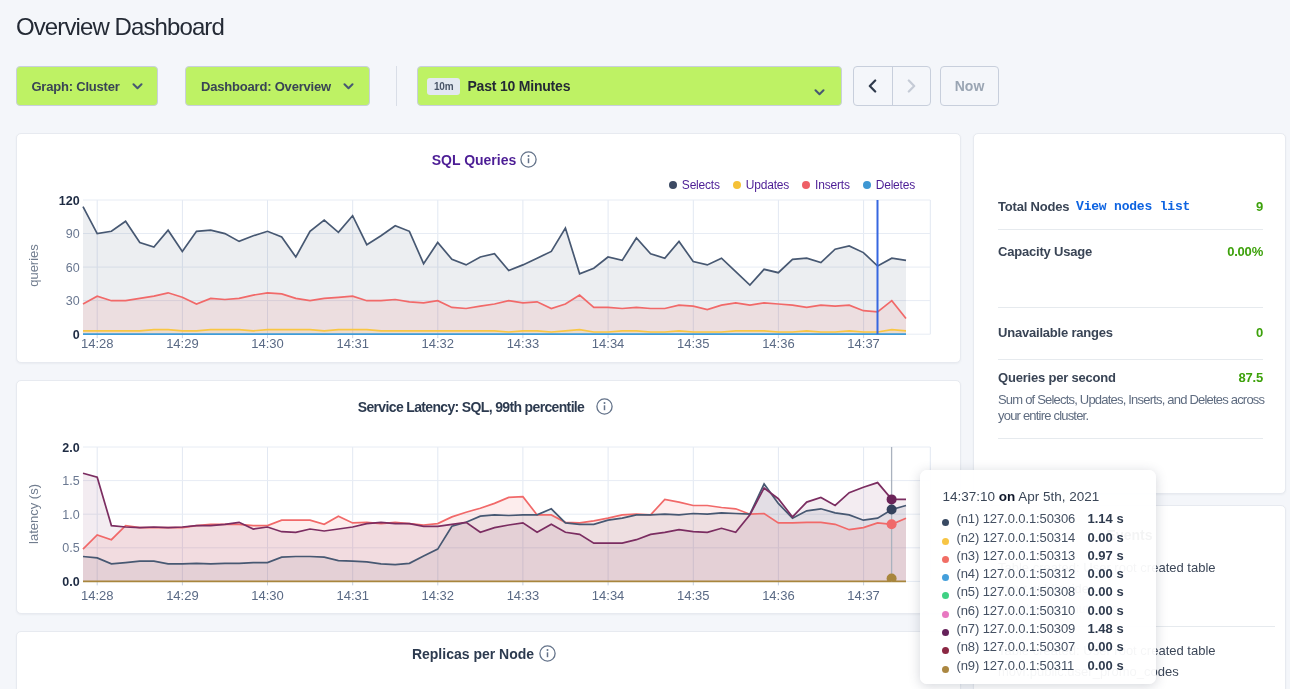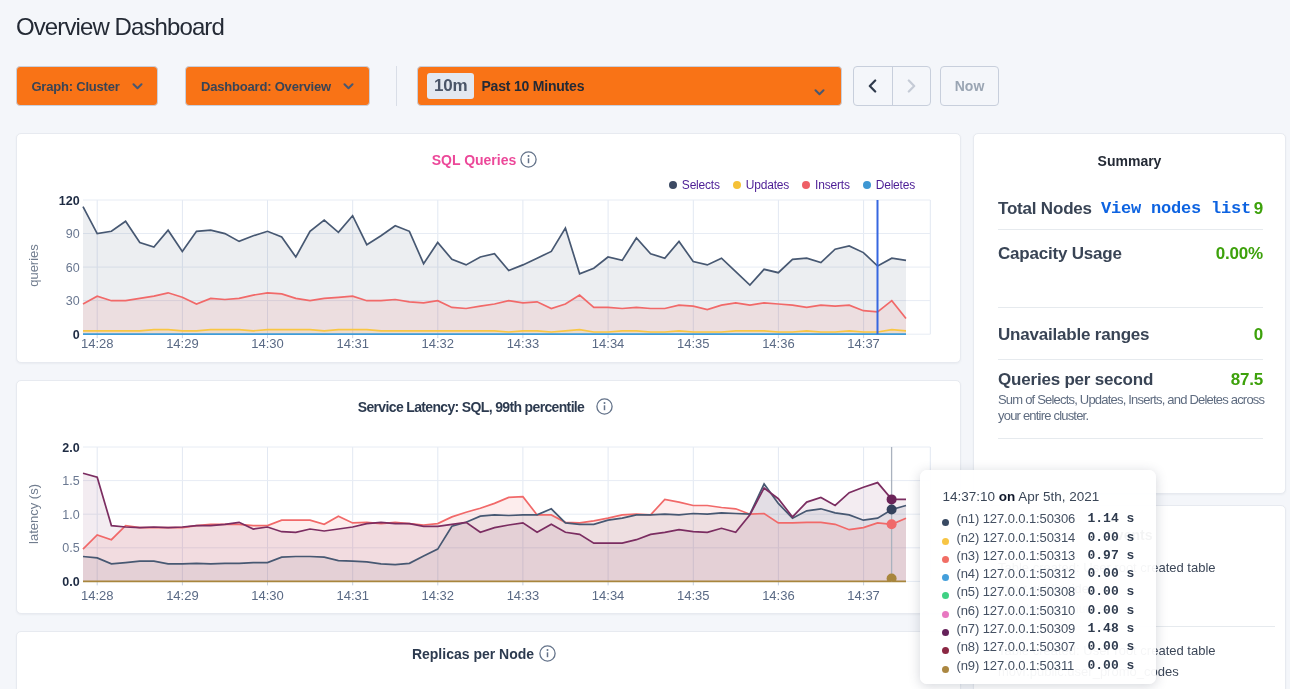--- a/index.html
+++ b/index.html
@@ -1,69 +1,69 @@
 <!DOCTYPE html>
 <html><head><meta charset="utf-8"><style>
 * { margin:0; padding:0; box-sizing:border-box; }
 html,body { width:1290px; height:689px; overflow:hidden; background:#F4F6FA;
   font-family:"Liberation Sans",sans-serif; position:relative; }
 .abs { position:absolute; }
 .card { position:absolute; background:#fff; border:1px solid #E7EAF0; border-radius:5px;
   box-shadow:0 1px 2px rgba(100,110,130,0.07); }
-.btn { position:absolute; background:#f97316; border:1px solid #C8CFDC; border-radius:4px;
+.btn { position:absolute; background:#bef264; border:1px solid #C8CFDC; border-radius:4px;
   display:flex; align-items:center; justify-content:center; gap:12px;
   font-weight:bold; font-size:13px; color:#394455; letter-spacing:-0.2px; }
 .litem { display:inline-flex; align-items:center; gap:5px; font-size:12px; color:#4c1d95; letter-spacing:-0.2px; }
 .ldot { width:8px; height:8px; border-radius:50%; display:inline-block; }
 .srow { position:absolute; left:24px; width:265px; display:flex; font-weight:bold;
-  font-size:17px; color:#394455; letter-spacing:-0.2px; }
+  font-size:13px; color:#394455; letter-spacing:-0.2px; }
 .sval { margin-left:auto; color:#3DA10B; }
 .sdesc { position:absolute; left:24px; width:274px; font-size:13px; color:#5F6C80;
   line-height:16.2px; letter-spacing:-0.8px; }
 .sdiv { position:absolute; left:24px; width:265px; height:1px; background:#E6EAEE; }
 .trow { display:flex; align-items:flex-end; height:18.3px; font-size:13px; color:#445062; }
 .tdot { width:7px; height:7px; border-radius:50%; margin-left:21.5px; margin-right:8px; flex:none; }
 .tlabel { width:131px; letter-spacing:-0.1px; }
-.tval { font-weight:bold; color:#2F3B4E;font-family:Liberation Mono, monospace; }
+.tval { font-weight:bold; color:#2F3B4E; }
 .ev { position:absolute; left:24px; font-size:13px; color:#3C4758; letter-spacing:0px; }
 </style></head>
 <body>
 <div class="abs" style="left:16px;top:13px;font-size:24px;color:#242A35;letter-spacing:-0.9px;">Overview Dashboard</div>
 
 <div class="btn" style="left:16px;top:66px;width:142px;height:40px;">Graph: Cluster <svg width="11" height="7" viewBox="0 0 11 7">
       <path d="M1.5 1.2 L5.5 5.2 L9.5 1.2" stroke="#475872" stroke-width="2" fill="none" stroke-linecap="round" stroke-linejoin="round"></path>
     </svg></div>
 <div class="btn" style="left:185px;top:66px;width:185px;height:40px;">Dashboard: Overview <svg width="11" height="7" viewBox="0 0 11 7">
       <path d="M1.5 1.2 L5.5 5.2 L9.5 1.2" stroke="#475872" stroke-width="2" fill="none" stroke-linecap="round" stroke-linejoin="round"></path>
     </svg></div>
 <div class="abs" style="left:396px;top:66px;width:1px;height:40px;background:#D9DEE7;"></div>
 
 <div class="btn" style="left:417px;top:66px;width:425px;height:40px;justify-content:flex-start;">
-  <span style="margin-left:9px;background:#E3E8F0;border-radius:3px;padding:3px 7px;font-size:17px;color:#4A5568;">10m</span>
+  <span style="margin-left:9px;background:#E3E8F0;border-radius:3px;padding:3px 7px;font-size:10px;color:#4A5568;">10m</span>
   <span style="margin-left:-5px;font-size:14px;color:#242A35;">Past 10 Minutes</span>
   <span style="position:absolute;right:16px;top:17px;"><svg width="11" height="7" viewBox="0 0 11 7">
         <path d="M1.5 1.2 L5.5 5.2 L9.5 1.2" stroke="#475872" stroke-width="2" fill="none" stroke-linecap="round" stroke-linejoin="round"></path>
       </svg></span>
 </div>
 <div class="abs" style="left:853px;top:66px;width:78px;height:40px;border:1px solid #C8CFDC;border-radius:4px;display:flex;">
   <div style="flex:1;border-right:1px solid #C8CFDC;display:flex;align-items:center;justify-content:center;">
     <svg width="9" height="14" viewBox="0 0 9 14">
         <path d="M7.2 1.5 L1.8 7 L7.2 12.5" stroke="#2F3A4C" stroke-width="2.2" fill="none" stroke-linecap="round" stroke-linejoin="round"></path>
       </svg>
   </div>
   <div style="flex:1;display:flex;align-items:center;justify-content:center;">
     <svg width="9" height="14" viewBox="0 0 9 14">
         <path d="M1.8 1.5 L7.2 7 L1.8 12.5" stroke="#C5CBD6" stroke-width="2.2" fill="none" stroke-linecap="round" stroke-linejoin="round"></path>
       </svg>
   </div>
 </div>
 <div class="abs" style="left:940px;top:66px;width:59px;height:40px;border:1px solid #C8CFDC;border-radius:4px;display:flex;align-items:center;justify-content:center;font-weight:bold;font-size:14px;color:#9AA5B3;">Now</div>
 
 <div class="card" style="left:16px;top:133px;width:945px;height:230px;">
-  <div class="abs" style="left:457px;top:18px;transform:translateX(-50%);font-weight:bold;font-size:14px;color:#ec4899;white-space:nowrap;">SQL Queries</div>
+  <div class="abs" style="left:457px;top:18px;transform:translateX(-50%);font-weight:bold;font-size:14px;color:#4c1d95;white-space:nowrap;">SQL Queries</div>
   <svg style="position:absolute;left:503.0px;top:17.0px" width="17" height="17" viewBox="0 0 17 17">
 <circle cx="8.5" cy="8.5" r="7.6" fill="none" stroke="#64738A" stroke-width="1.3"></circle>
 <circle cx="8.5" cy="4.9" r="1" fill="#64738A"></circle>
 <line x1="8.5" y1="7.3" x2="8.5" y2="12.2" stroke="#64738A" stroke-width="1.5"></line>
 </svg>
   <div class="abs" style="right:45px;top:44px;display:flex;gap:13px;">
       <span class="litem"><span class="ldot" style="background:#3C4A63"></span>Selects</span>
       <span class="litem"><span class="ldot" style="background:#F5C137"></span>Updates</span>
       <span class="litem"><span class="ldot" style="background:#EE5F66"></span>Inserts</span>
       <span class="litem"><span class="ldot" style="background:#3E97D3"></span>Deletes</span>
@@ -197,21 +197,20 @@
 <div class="card" style="left:16px;top:631px;width:945px;height:130px;">
   <div class="abs" style="left:456px;top:14px;transform:translateX(-50%);font-weight:bold;font-size:14px;color:#2C3A4F;white-space:nowrap;">Replicas per Node</div>
   <svg style="position:absolute;left:522.0px;top:13.2px" width="17" height="17" viewBox="0 0 17 17">
 <circle cx="8.5" cy="8.5" r="7.6" fill="none" stroke="#64738A" stroke-width="1.3"></circle>
 <circle cx="8.5" cy="4.9" r="1" fill="#64738A"></circle>
 <line x1="8.5" y1="7.3" x2="8.5" y2="12.2" stroke="#64738A" stroke-width="1.5"></line>
 </svg>
 </div>
 
 <div class="card" style="left:973px;top:133px;width:313px;height:361px;">
-  <div class="abs" style="left:0;top:19px;width:100%;text-align:center;font-weight:bold;font-size:14px;color:#242A35;">Summary</div>
   <div class="srow" style="top:65px;">Total Nodes&nbsp;&nbsp;<span style="color:#0D63E1;font-family:Liberation Mono, monospace;">View nodes list</span><span class="sval">9</span></div>
   <div class="sdiv" style="top:95px;"></div>
   <div class="srow" style="top:110px;">Capacity Usage<span class="sval">0.00%</span></div>
   <div class="sdiv" style="top:173px;"></div>
   <div class="srow" style="top:191px;">Unavailable ranges<span class="sval">0</span></div>
   <div class="sdiv" style="top:225px;"></div>
   <div class="srow" style="top:236px;">Queries per second<span class="sval">87.5</span></div>
   <div class="sdesc" style="top:258px;">Sum of Selects, Updates, Inserts, and Deletes across your entire cluster.</div>
   <div class="sdiv" style="top:304px;"></div>
 </div>

